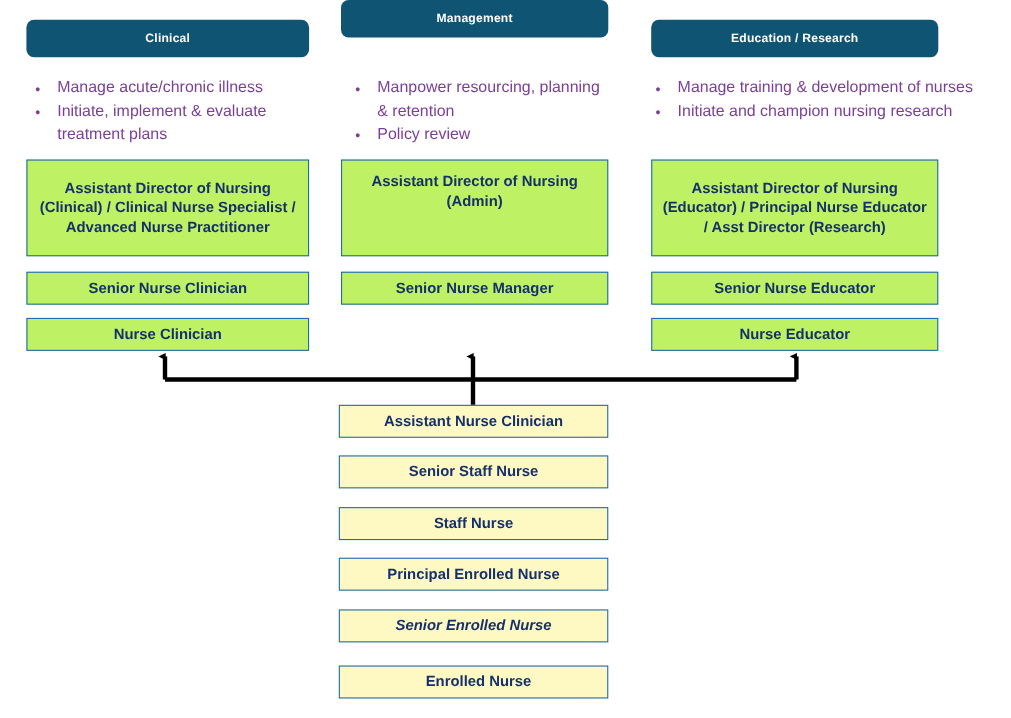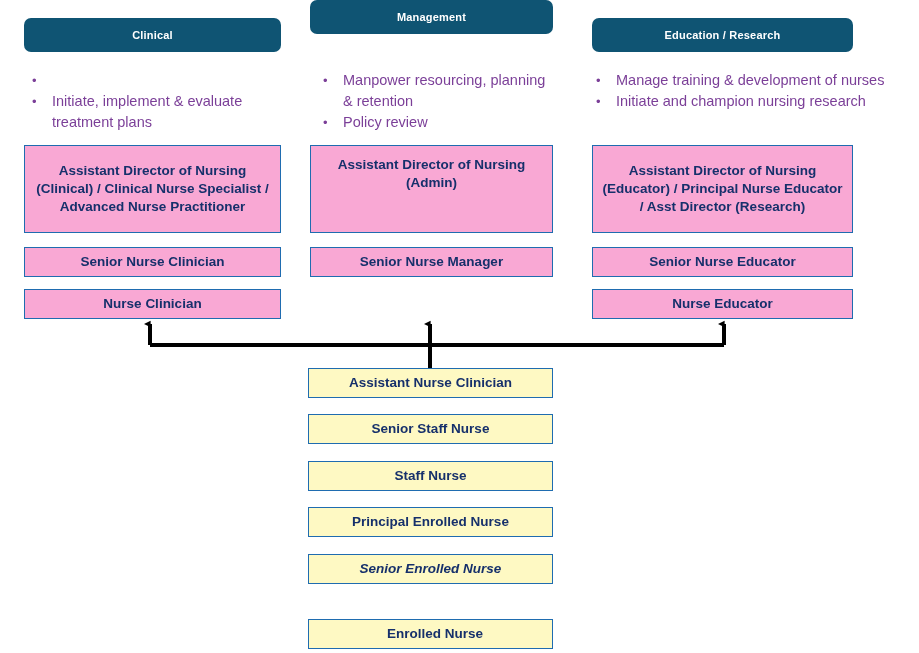--- a/index.html
+++ b/index.html
@@ -74,21 +74,21 @@
     border: 1px solid #1F6CB0;
     color: #16306B;
     font-weight: bold;
     font-size: 13.5px;
     line-height: 18px;
     text-align: center;
     display: flex;
     justify-content: center;
     padding: 0 6px;
   }
-  .role-box.tone-mid   { background: #f9a8d4; }
+  .role-box.tone-mid   { background: #bef264; }
   .role-box.tone-light { background: #fef9c3; }
   .role-box.v-center { align-items: center; }
   .role-box.v-top    { align-items: flex-start; padding-top: 10px; }
 
   
   #box-c-adn  { left: 24px;  top: 145px; width: 257px; height: 88px; }
   #box-c-snc  { left: 24px;  top: 247px; width: 257px; height: 30px; }
   #box-c-nc   { left: 24px;  top: 289px; width: 257px; height: 30px; }
   
   #box-m-adn  { left: 310px; top: 145px; width: 243px; height: 88px; }
@@ -98,21 +98,21 @@
   #box-e-adn  { left: 592px; top: 145px; width: 261px; height: 88px; }
   #box-e-sne  { left: 592px; top: 247px; width: 261px; height: 30px; }
   #box-e-ne   { left: 592px; top: 289px; width: 261px; height: 30px; justify-content: center; }
 
   
   #box-anc   { left: 308px; top: 368px; width: 245px; height: 30px; }
   #box-ssn   { left: 308px; top: 414px; width: 245px; height: 30px; }
   #box-sn    { left: 308px; top: 461px; width: 245px; height: 30px; }
   #box-pen   { left: 308px; top: 507px; width: 245px; height: 30px; }
   #box-sen   { left: 308px; top: 554px; width: 245px; height: 30px; font-style: italic; }
-  #box-en    { left: 308px; top: 619px; width: 245px; height: 30px; padding-left: 15px; }
+  #box-en    { left: 308px; top: 605px; width: 245px; height: 30px; padding-left: 15px; }
 
   
   #connector {
     position: absolute;
     left: 0; top: 310px;
     width: 919px;
     height: 70px;
     pointer-events: none;
   }
 </style>
@@ -127,20 +127,21 @@
   <div class="col-header" id="hdr-mgmt">
     <span>Management</span>
   </div>
   <div class="col-header" id="hdr-edu">
     <span>Education / Research</span>
   </div>
 
   <div class="bullets" id="bul-clinical">
     <div class="bullet-row">
       <span class="bullet-dot">•</span>
+      <span class="bullet-text">Manage acute/chronic illness</span>
     </div>
     <div class="bullet-row">
       <span class="bullet-dot">•</span>
       <span class="bullet-text">Initiate, implement &amp; evaluate treatment plans</span>
     </div>
   </div>
 
   <div class="bullets" id="bul-mgmt">
     <div class="bullet-row">
       <span class="bullet-dot">•</span>

